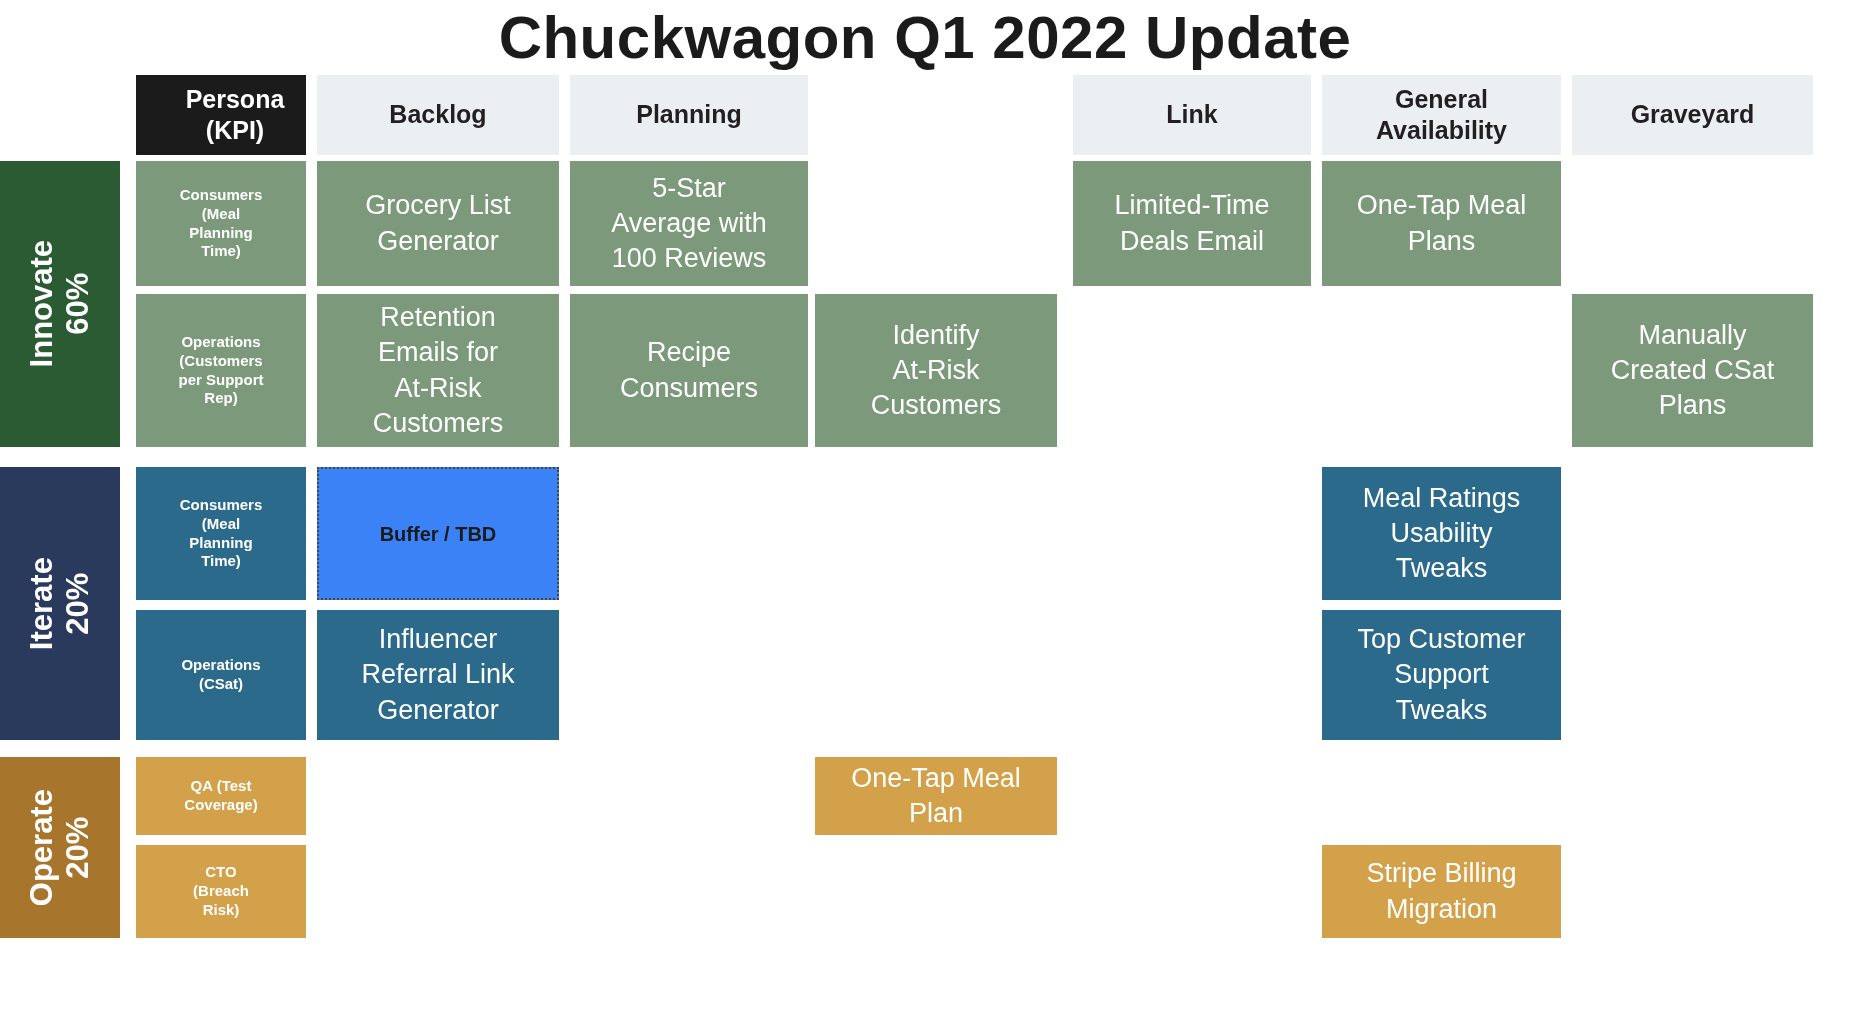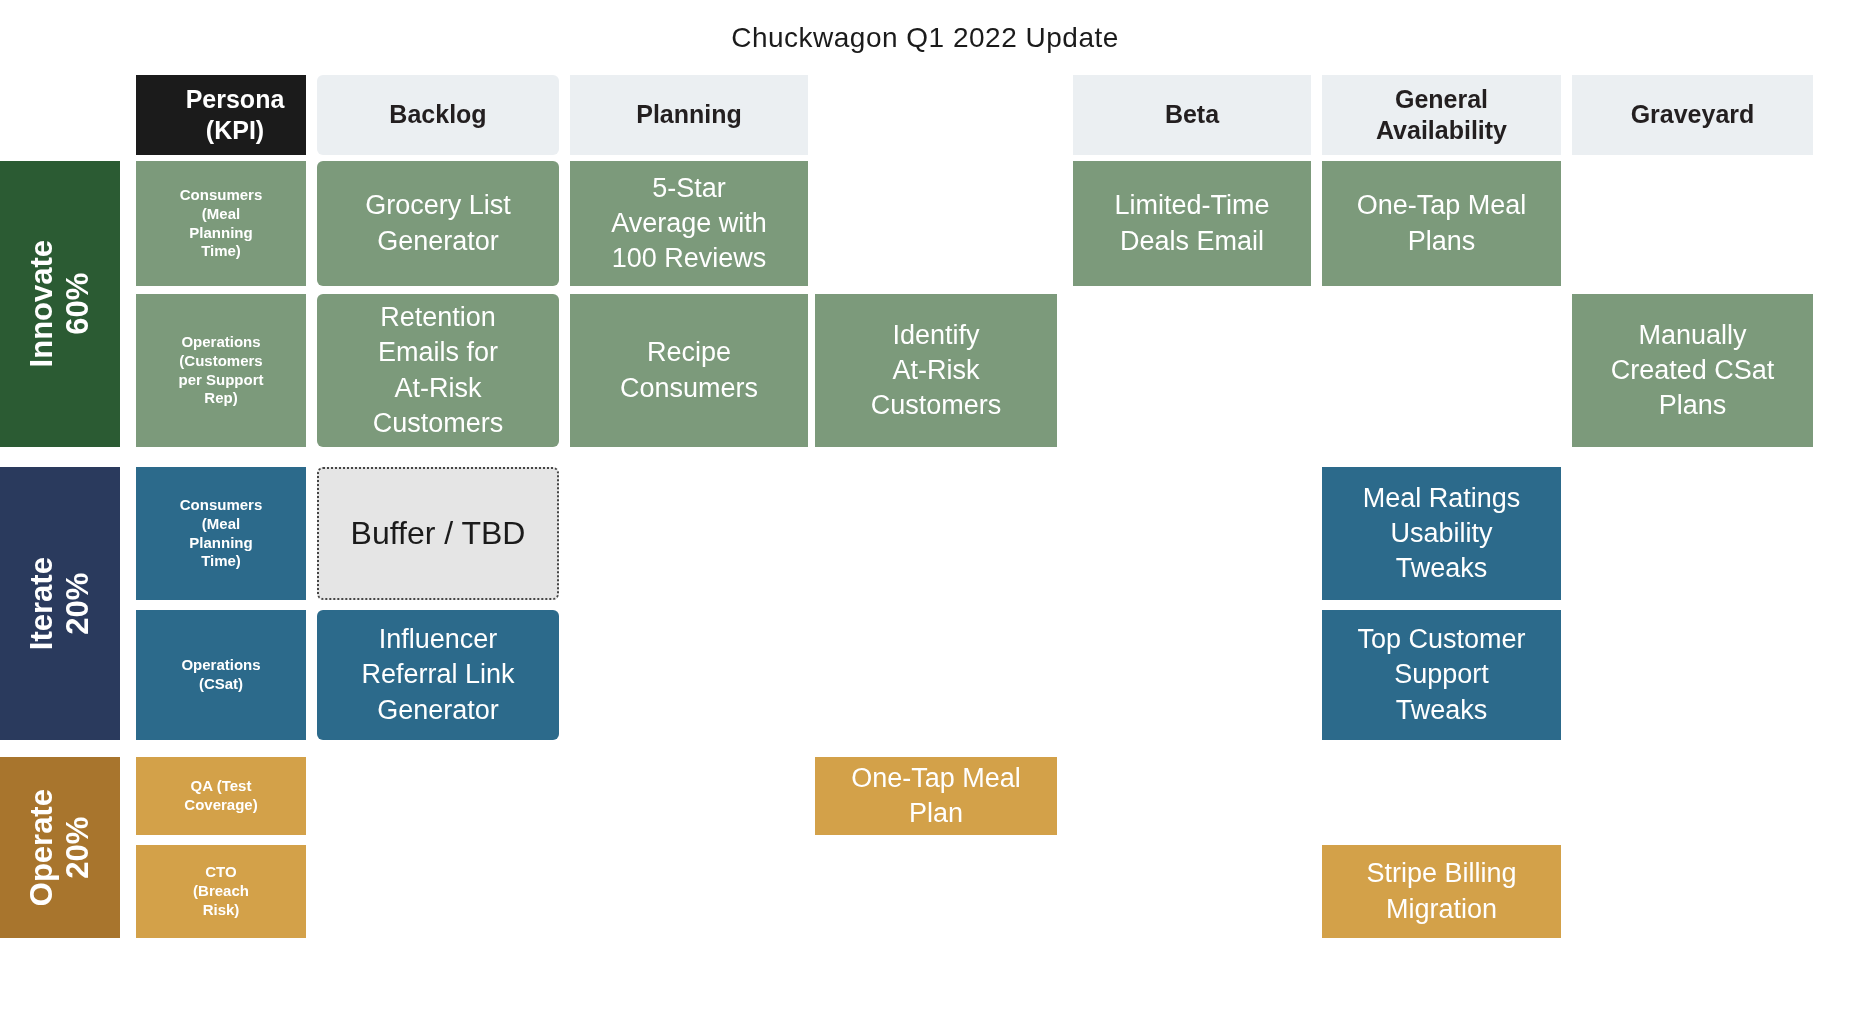--- a/index.html
+++ b/index.html
@@ -1,28 +1,28 @@
 <!DOCTYPE html>
 <html style="--innovate_label: #2b5b33; --innovate_card: #7c9a7b; --iterate_label: #2a3a5d; --iterate_card: #2c6a8b; --operate_label: #a8752d; --operate_card: #d3a149; --header_bg: #ebeff2; --persona_bg: #1b1b1b; --comment_marker: #efb63d;"><head>
 <meta charset="utf-8">
 <style>
   * { box-sizing: border-box; margin: 0; padding: 0; }
   html, body { width: 1850px; height: 1012px; background: #ffffff; overflow: hidden;
     font-family: "Liberation Sans", sans-serif; }
   .title-bar { height: 75px; display: flex; align-items: center; justify-content: center; }
-  .title-bar h1 { font-size: 28px; font-weight: 400; color: #1b1b1b; letter-spacing: 0.5px; }
+  .title-bar h1 { font-size: 60px; font-weight: 700; color: #1b1b1b; letter-spacing: 0.5px; }
 
   .grid { display: grid; margin-left: 0;
     grid-template-columns: 120px 16px 170px 11px 242px 11px 238px 7px 242px 16px 238px 11px 239px 11px 241px;
     grid-template-rows: 80px 6px 125px 8px 153px 20px 133px 10px 130px 17px 78px 10px 93px; }
 
   
   .col-label    { grid-column: 1; }
   .col-persona  { grid-column: 3; }
-  .col-backlog  { grid-column: 5; border-radius: 6px; }
+  .col-backlog  { grid-column: 5; }
   .col-planning { grid-column: 7; }
   .col-alpha    { grid-column: 9; }
   .col-beta     { grid-column: 11; }
   .col-ga       { grid-column: 13; }
   .col-grave    { grid-column: 15; }
   
   .row-hdr { grid-row: 1; }
   .row-1 { grid-row: 3; }
   .row-2 { grid-row: 5; }
   .row-3 { grid-row: 7; }
@@ -42,22 +42,22 @@
   .corner-marker { position: absolute; top: 0; right: 0; width: 19px; height: 19px;
     background: var(--comment_marker, #efb63d); clip-path: polygon(0 0, 100% 0, 100% 100%); }
 
   .kpi { font-weight: 700; font-size: 15px; line-height: 1.25; color: #ffffff; padding: 4px 6px; }
   .feature { font-weight: 400; font-size: 27px; line-height: 1.3; color: #ffffff; padding: 4px 8px; }
 
   .bg-innovate-card { background: var(--innovate_card, #7c9a7b); }
   .bg-iterate-card  { background: var(--iterate_card, #2c6a8b); }
   .bg-operate-card  { background: var(--operate_card, #d3a149); }
 
-  .buffer { background: #e5e5e5; color: #1b1b1b; border: 2px dotted #444444;
-    font-weight: 400; font-size: 32px; }
+  .buffer { background: #3b82f6; color: #1b1b1b; border: 2px dotted #444444;
+    font-weight: 700; font-size: 20px; }
 
   .section-label { display: flex; align-items: center; justify-content: center; }
   .section-label.innovate { background: var(--innovate_label, #2b5b33); }
   .section-label.iterate  { background: var(--iterate_label, #2a3a5d); }
   .section-label.operate  { background: var(--operate_label, #a8752d); }
   .rot { transform: rotate(-90deg); color: #ffffff; font-weight: 700; font-size: 31px;
     line-height: 1.15; text-align: center; white-space: nowrap; }
   .rot span { display: block; }
 </style>
 </head>
@@ -66,21 +66,21 @@
 <div class="title-bar">
   <h1>Chuckwagon Q1 2022 Update</h1>
 </div>
 
 <div class="grid">
 
   <div class="cell hdr persona col-persona row-hdr">Persona
 (KPI)</div>
   <div class="cell hdr col-backlog row-hdr">Backlog</div>
   <div class="cell hdr col-planning row-hdr">Planning</div>
-  <div class="cell hdr col-beta row-hdr">Beta</div>
+  <div class="cell hdr col-beta row-hdr">Link</div>
   <div class="cell hdr col-ga row-hdr">General
 Availability</div>
   <div class="cell hdr col-grave row-hdr">Graveyard</div>
 
   <div class="section-label innovate col-label span-innovate">
     <div class="rot">
       <span>Innovate</span>
       <span>60%</span>
     </div>
   </div>

